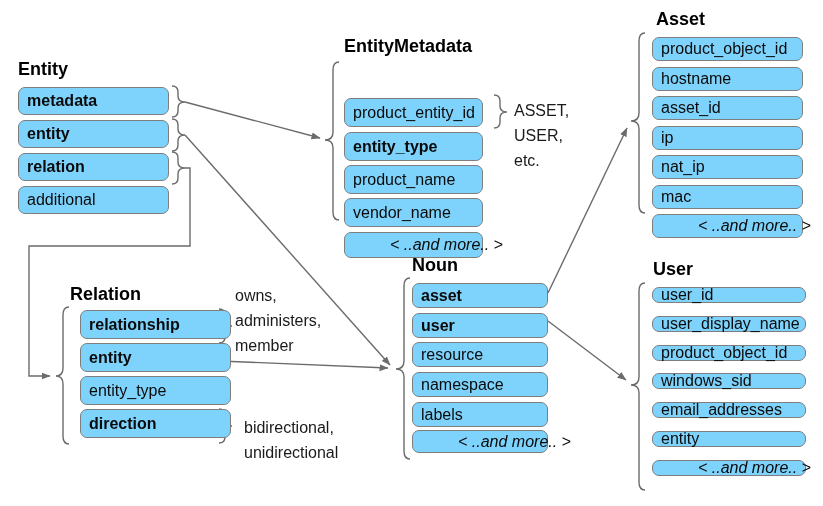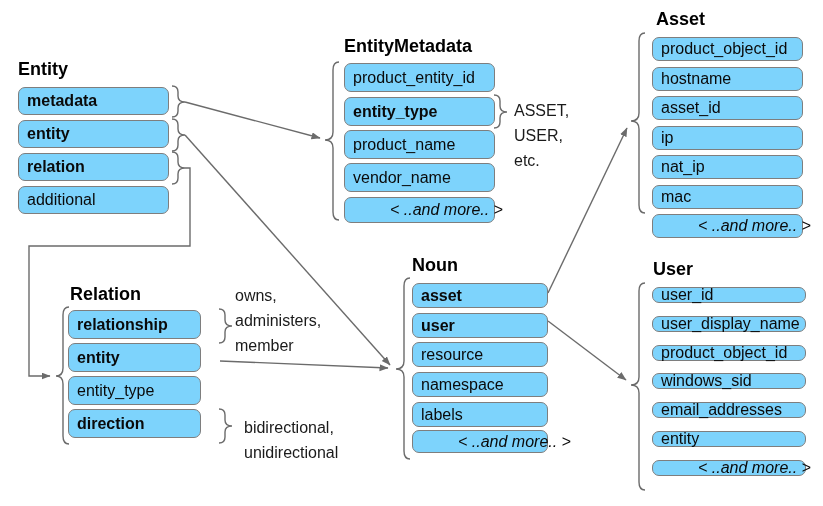--- a/index.html
+++ b/index.html
@@ -13,24 +13,24 @@
   .tbl-title { position:absolute; margin:0; font-size:18px; font-weight:700; color:#000; white-space:nowrap; }
   .row {
     position:absolute; box-sizing:border-box;
     background:#7dd3fc; border:1.4px solid #7e7e7e; border-radius:7px;
     display:flex; align-items:center; padding:0 8px;
     font-size:16px; color:#0a0a0a; white-space:nowrap;
   }
   .b { font-weight:700; }
   .i { font-style:italic;padding-left:45px; }
   .t-entity { left:18px;  width:151px; height:28px; }
-  .t-em     { left:344px; width:151px; height:29px; }
+  .t-em     { left:344px; width:139px; height:29px;margin-top:35px; }
   .t-asset  { left:652px; width:151px; height:24px; }
   .t-noun   { left:412px; width:136px; height:25px; }
-  .t-rel    { left:68px;  width:133px; height:29px; }
+  .t-rel    { left:80px;  width:151px; height:29px; }
   .t-user   { left:652px; width:154px; height:16px; }
   .ann {
     position:absolute; font-size:16px; line-height:25px; color:#1a1a1a;
     white-space:pre-line;
   }
 </style>
 </head>
 <body>
 
 <div class="canvas">

